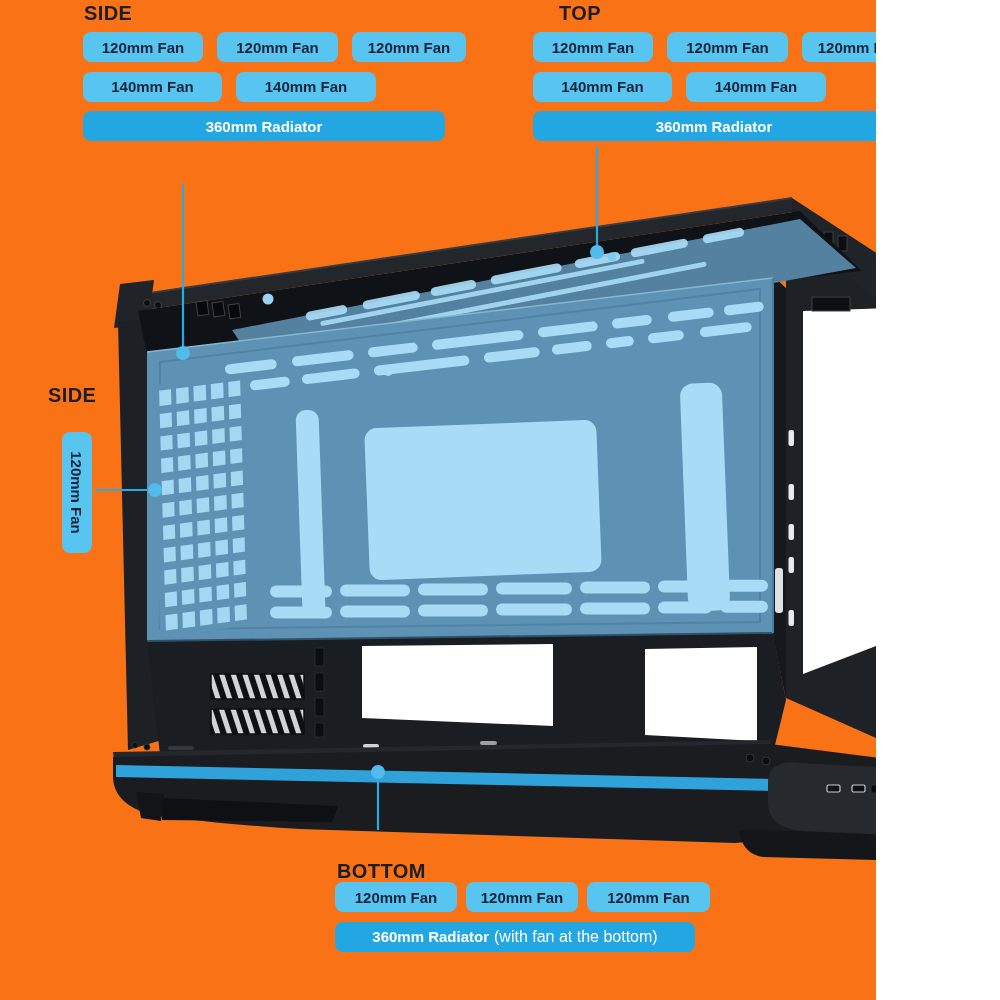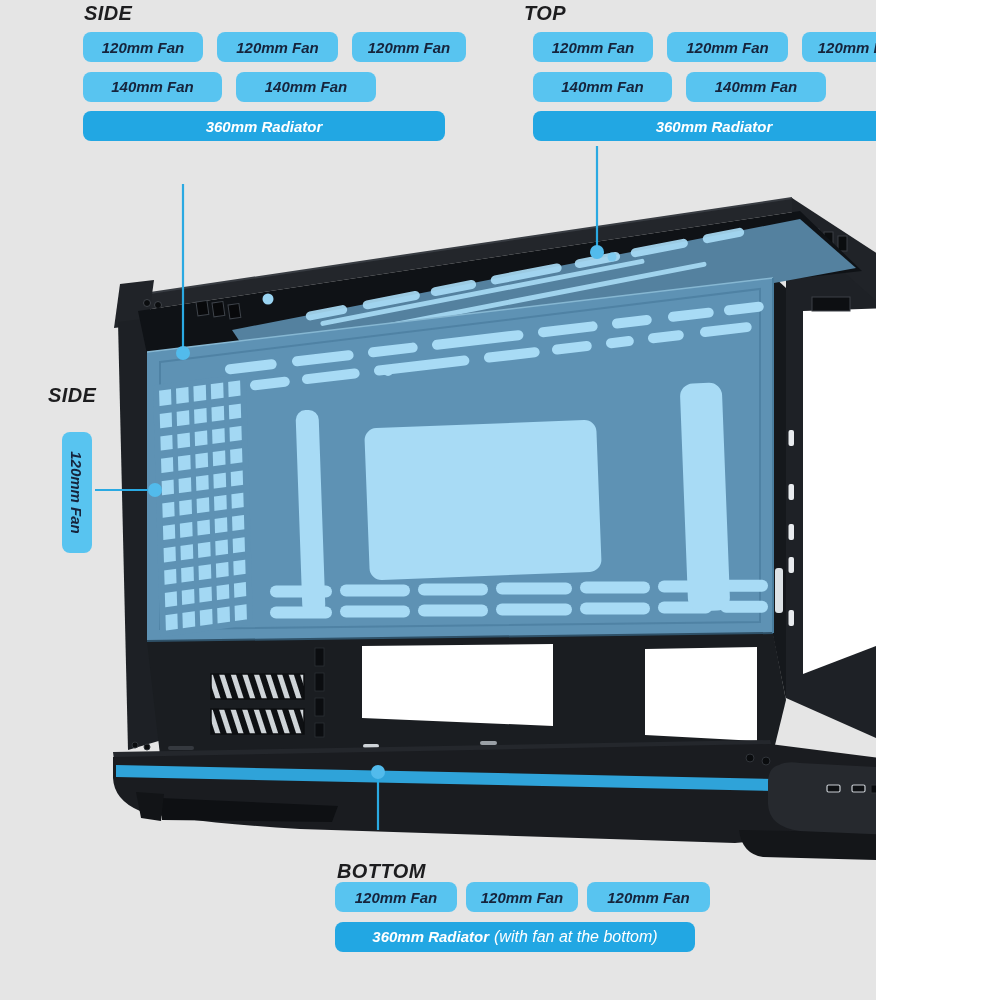--- a/index.html
+++ b/index.html
@@ -1,17 +1,17 @@
 <!DOCTYPE html>
 <html><head>
 <meta charset="utf-8">
 <style>
   html,body{margin:0;padding:0;background:#fff;}
-  .stage{position:relative;width:876px;height:1000px;background:#e5e5e5;overflow:hidden;
-         font-family:"Liberation Sans","DejaVu Sans",sans-serif;font-style:italic;}
+  .stage{position:relative;width:876px;height:1000px;background:#f97316;overflow:hidden;
+         font-family:"Liberation Sans","DejaVu Sans",sans-serif;}
   .stage svg{position:absolute;left:0;top:0;}
   .h{position:absolute;font-size:20px;font-weight:700;color:#1D1D1F;letter-spacing:.4px;}
   .grp{position:absolute;display:flex;flex-direction:column;gap:9.5px;}
   .brow{display:flex;gap:14px;}
   .badge{display:flex;align-items:center;justify-content:center;height:30px;border-radius:8px;
          font-size:15px;font-weight:600;color:#16243C;background:#58C4F0;white-space:nowrap;}
   .badge.rad{background:#22A7E3;color:#fff;font-weight:600;}
   .badge .note{font-size:16px;font-weight:500;margin-left:5px;}
   .vbadge{position:absolute;left:92px;top:432px;width:121px;height:30px;transform:rotate(90deg);
           transform-origin:0 0;display:flex;align-items:center;justify-content:center;
@@ -225,21 +225,21 @@
   </div>
   <div class="brow">
     <div class="badge" style="width:139px">140mm Fan</div>
     <div class="badge" style="width:140px">140mm Fan</div>
   </div>
   <div class="brow">
     <div class="badge rad" style="width:362px">360mm Radiator</div>
   </div>
 </div>
 
-<div class="h" style="left:524px;top:2px">TOP</div>
+<div class="h" style="left:559px;top:2px">TOP</div>
 <div class="grp" style="left:533px;top:32px">
   <div class="brow">
     <div class="badge" style="width:120px">120mm Fan</div>
     <div class="badge" style="width:121px">120mm Fan</div>
     <div class="badge" style="width:114px">120mm Fan</div>
   </div>
   <div class="brow">
     <div class="badge" style="width:139px">140mm Fan</div>
     <div class="badge" style="width:140px">140mm Fan</div>
   </div>

